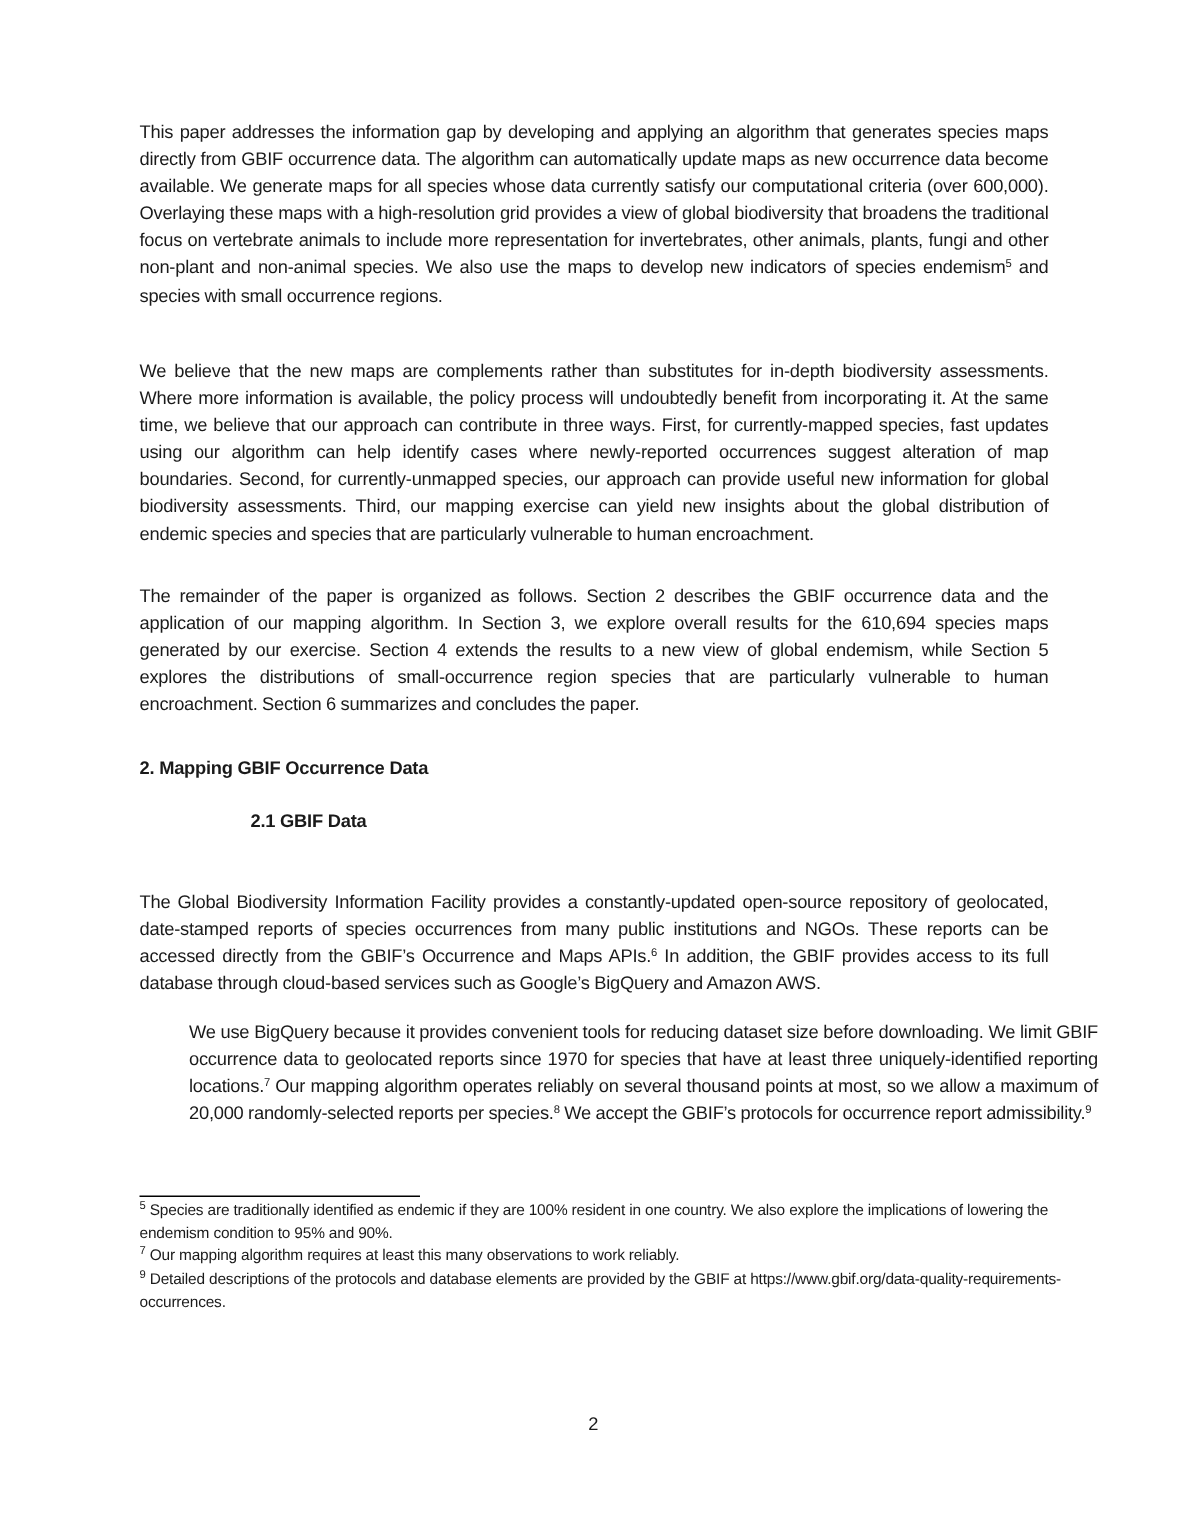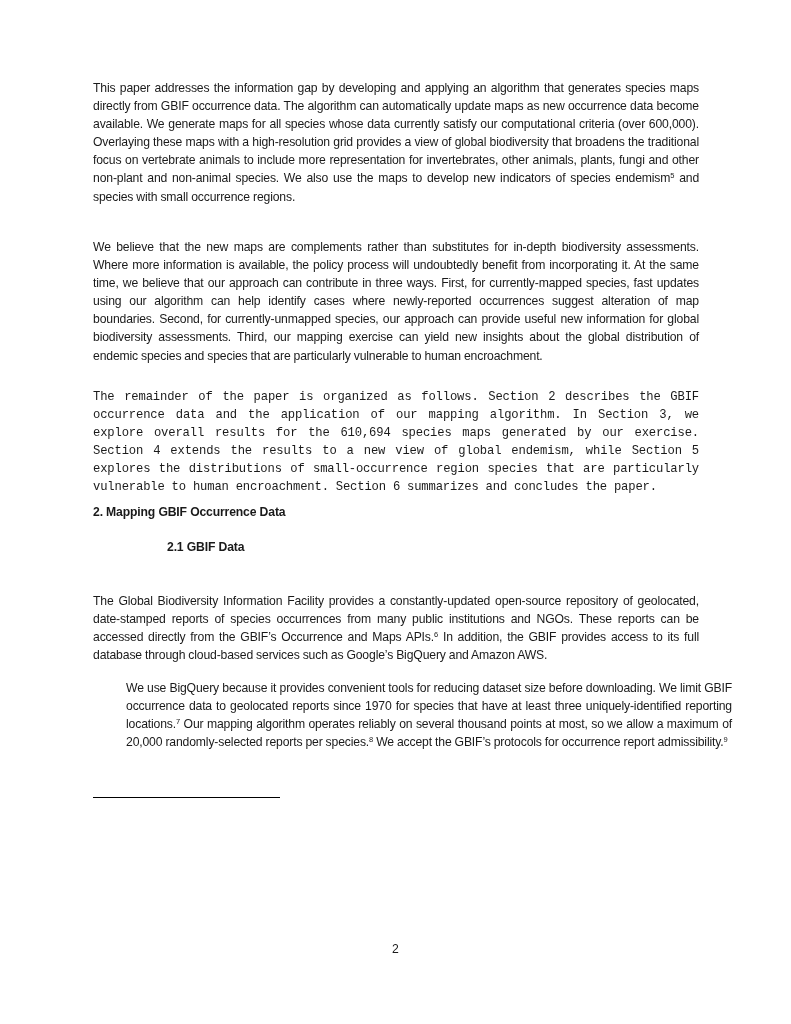--- a/index.html
+++ b/index.html
@@ -25,35 +25,38 @@
 <div class="page">
 
   <div class="body-text" style="top:79px;">
     <p><span>This paper addresses the information gap by developing and applying an algorithm that generates species maps directly from GBIF occurrence data.  The algorithm can automatically update maps as new occurrence data become available.  We generate maps for all species whose data currently satisfy our computational criteria (over 600,000).  Overlaying these maps with a high-resolution grid provides a view of global biodiversity that broadens the traditional focus on vertebrate animals to include more representation for invertebrates, other animals, plants, fungi and other non-plant and non-animal species.  We also use the maps to develop new indicators of species endemism</span><sup>5</sup><span> and species with small occurrence regions.</span></p>
   </div>
 
   <div class="body-text" style="top:238px;">
     <p>We believe that the new maps are complements rather than substitutes for in-depth biodiversity assessments.  Where more information is available, the policy process will undoubtedly benefit from incorporating it.  At the same time, we believe that our approach can contribute in three ways.   First, for currently-mapped species, fast updates using our algorithm can help identify cases where newly-reported occurrences suggest alteration of map boundaries.   Second, for currently-unmapped species, our approach can provide useful new information for global biodiversity assessments.  Third, our mapping exercise can yield new insights about the global distribution of endemic species and species that are particularly vulnerable to human encroachment.</p>
   </div>
 
-  <div class="body-text" style="top:388px;font-family:Liberation Mono, monospace;">
+  <div class="body-text" style="top:388px;">
     <p>The remainder of the paper is organized as follows.  Section 2 describes the GBIF occurrence data and the application of our mapping algorithm.   In Section 3, we explore overall results for the 610,694 species maps generated by our exercise.   Section 4 extends the results to a new view of global endemism, while Section 5 explores the distributions of small-occurrence region species that are particularly vulnerable to human encroachment. Section 6 summarizes and concludes the paper.</p>
   </div>
 
   <div class="h1" style="top:505px;">2.  Mapping GBIF Occurrence Data</div>
 
   <div class="h2" style="top:540px;">2.1 GBIF Data</div>
 
   <div class="body-text" style="top:592px;">
     <p><span>The Global Biodiversity Information Facility provides a constantly-updated open-source repository of geolocated, date-stamped reports of species occurrences from many public institutions and NGOs.  These reports can be accessed directly from the GBIF’s Occurrence and Maps APIs.</span><sup>6</sup><span>  In addition, the GBIF provides access to its full database through cloud-based services such as Google’s BigQuery and Amazon AWS.</span></p>
   </div>
 
   <div class="body-text" style="top:679px;margin-left:33px;">
     <p><span>We use BigQuery because it provides convenient tools for reducing dataset size before downloading.  We limit GBIF occurrence data to geolocated reports since 1970 for species that have at least three uniquely-identified reporting locations.</span><sup>7</sup><span>  Our mapping algorithm operates reliably on several thousand points at most, so we allow a maximum of 20,000 randomly-selected reports per species.</span><sup>8</sup><span>  We accept the GBIF’s protocols for occurrence report admissibility.</span><sup>9</sup></p>
   </div>
 
   <div class="fn-sep"></div>
 
   <div class="footnotes">
+    <div><sup>5</sup><span> Species are traditionally identified as endemic if they are 100% resident in one country.  We also explore the implications of lowering the endemism condition to 95% and 90%.</span></div>
+    <div><sup>7</sup><span> Our mapping algorithm requires at least this many observations to work reliably.</span></div>
+    <div><sup>9</sup><span> Detailed descriptions of the protocols and database elements are provided by the GBIF at https://www.gbif.org/data-quality-requirements-occurrences.</span></div>
   </div>
 
   <div class="page-num">2</div>
 </div>
 
 </body></html>

